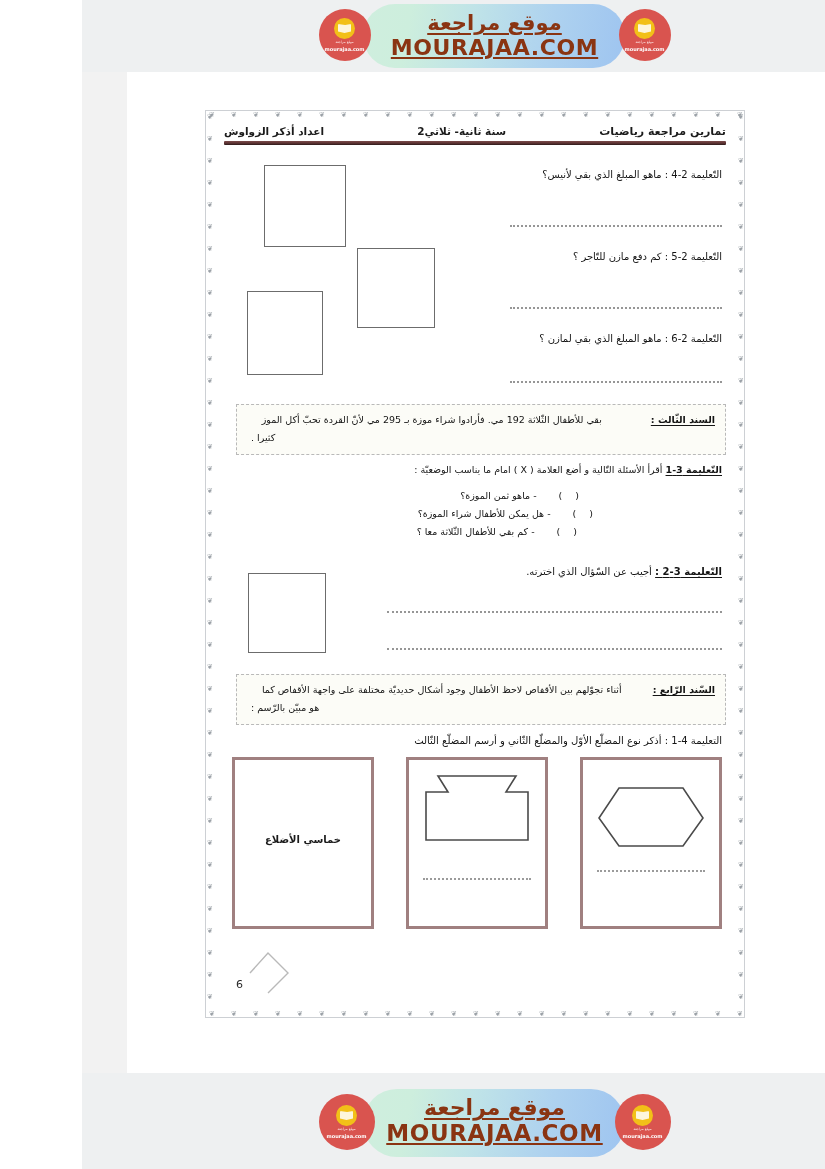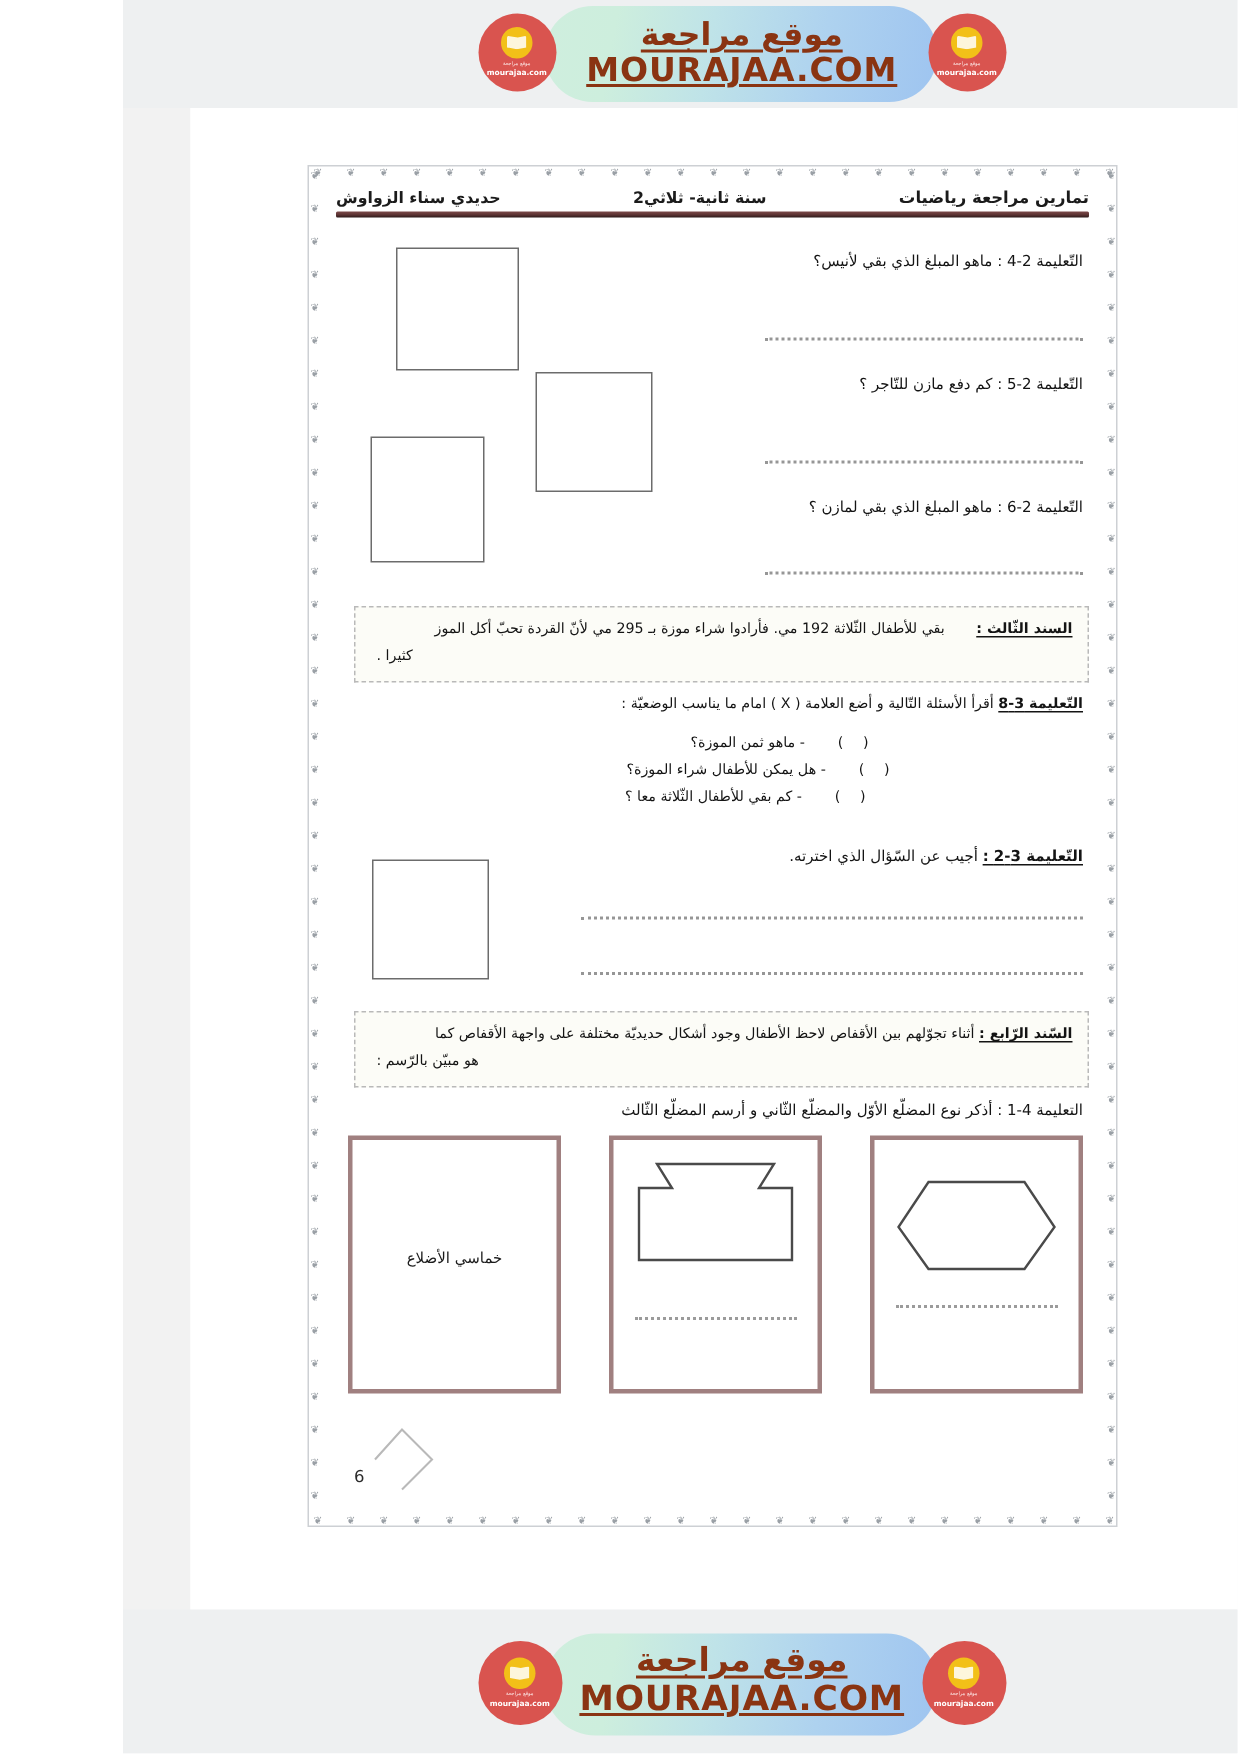--- a/index.html
+++ b/index.html
@@ -239,20 +239,21 @@
     direction: rtl;
     text-align: right;
     font-size: 9.5px;
     line-height: 1.9;
     color: #141414;
   }
   .sanad-label {
     text-decoration: underline;
     text-underline-offset: 2px;
     font-weight: 700;
+    margin-left: 28px;
   }
   .sanad-tail {
     display: block;
     text-align: left;
     padding-left: 4px;
   }
   .sanad-tail.rtl-tail {
     text-align: left;
   }
 
@@ -292,20 +293,21 @@
     align-items: center;
   }
   .shape-caption {
     position: absolute;
     left: 0; right: 0;
     top: 74px;
     text-align: center;
     font-size: 10px;
     color: #1b1b1b;
     direction: rtl;
+    font-weight: bold;
   }
   .shape-svg {
     margin-top: 14px;
   }
   .shape-dots {
     position: absolute;
     left: 14px;
     right: 14px;
     top: 118px;
     border-bottom: 2px dotted #8a8a8a;
@@ -496,21 +498,21 @@
           <span style="left: 532px; top: 861px;">❦</span>
           <span style="left: 1px; top: 883px;">❦</span>
           <span style="left: 532px; top: 883px;">❦</span>
         </div>
 
       <div class="doc-inner">
 
         <div class="title-row">
           <span class="title-main">تمارين مراجعة رياضيات</span>
           <span class="title-grade">سنة ثانية- ثلاثي2</span>
-          <span class="title-author">حديدي سناء الزواوش</span>
+          <span class="title-author">اعداد أذكر الزواوش</span>
         </div>
         <div class="title-rule"></div>
 
         <div class="box-blank" style="left:46px; top:44px; width:82px; height:82px;"></div>
         <div class="box-blank" style="left:139px; top:127px; width:78px; height:80px;"></div>
         <div class="box-blank" style="left:29px; top:170px; width:76px; height:84px;"></div>
 
         <div class="q-line" style="position:absolute; right:0; top:48px;">
           <span>التّعليمة 2-4 : ماهو المبلغ الذي بقي لأنيس؟</span>
         </div>
@@ -526,21 +528,21 @@
         </div>
         <div class="dot-rule" style="position:absolute; right:12px; top:260px; width:212px;"></div>
 
         <div class="sanad-box" style="position:absolute; left:18px; right:8px; top:283px;">
           <span class="sanad-label">السند الثّالث :</span>
           <span style="padding-right:18px">بقي للأطفال الثّلاثة 192 مي. فأرادوا شراء موزة بـ 295 مي لأنّ القردة تحبّ أكل الموز</span>
           <span class="sanad-tail rtl-tail">كثيرا .</span>
         </div>
 
         <div class="q-line" style="position:absolute; right:0; top:343px; font-size:9.5px;">
-          <span class="q-label">التّعليمة 3-8</span>
+          <span class="q-label">التّعليمة 3-1</span>
           <span>أقرأ الأسئلة التّالية و أضع العلامة ( X ) امام ما يناسب الوضعيّة :</span>
         </div>
 
         <div style="position:absolute; right:0; left:0; top:362px;">
           <div class="check-row">
             <span class="paren">(  )</span>
             <span>-  ماهو ثمن الموزة؟</span>
           </div>
           <div class="check-row" style="padding-right:136px">
             <span class="paren">(  )</span>

